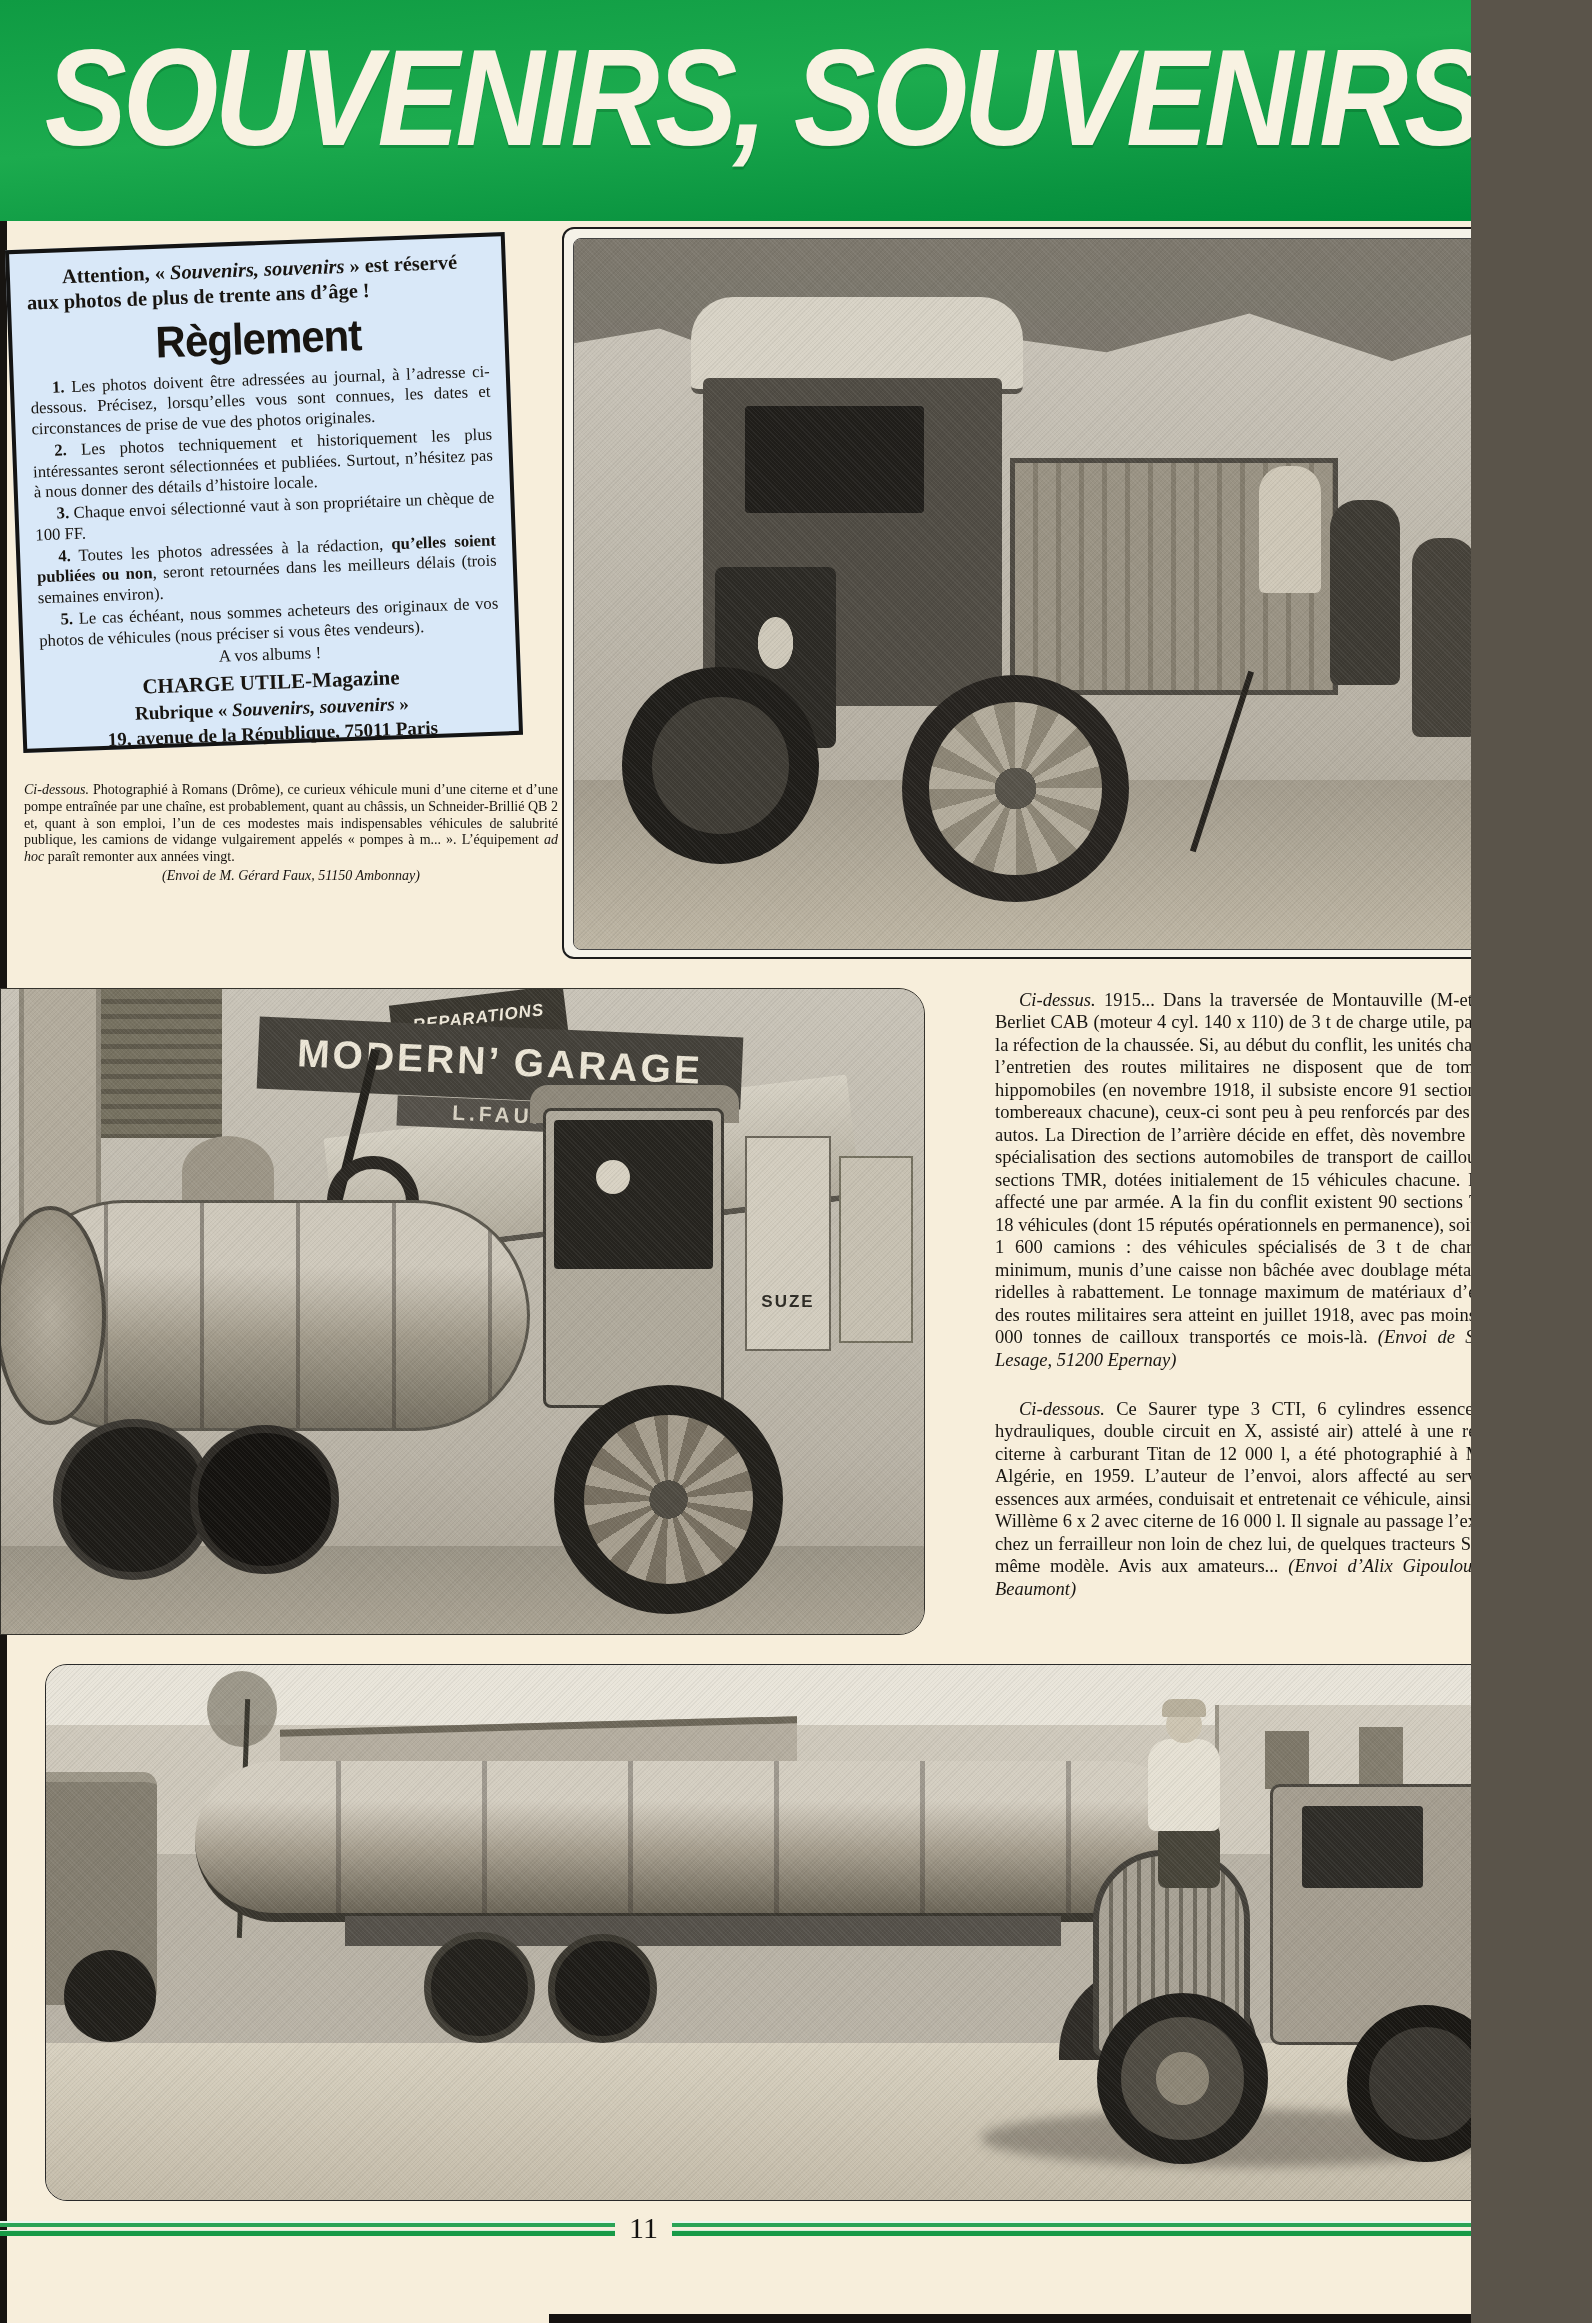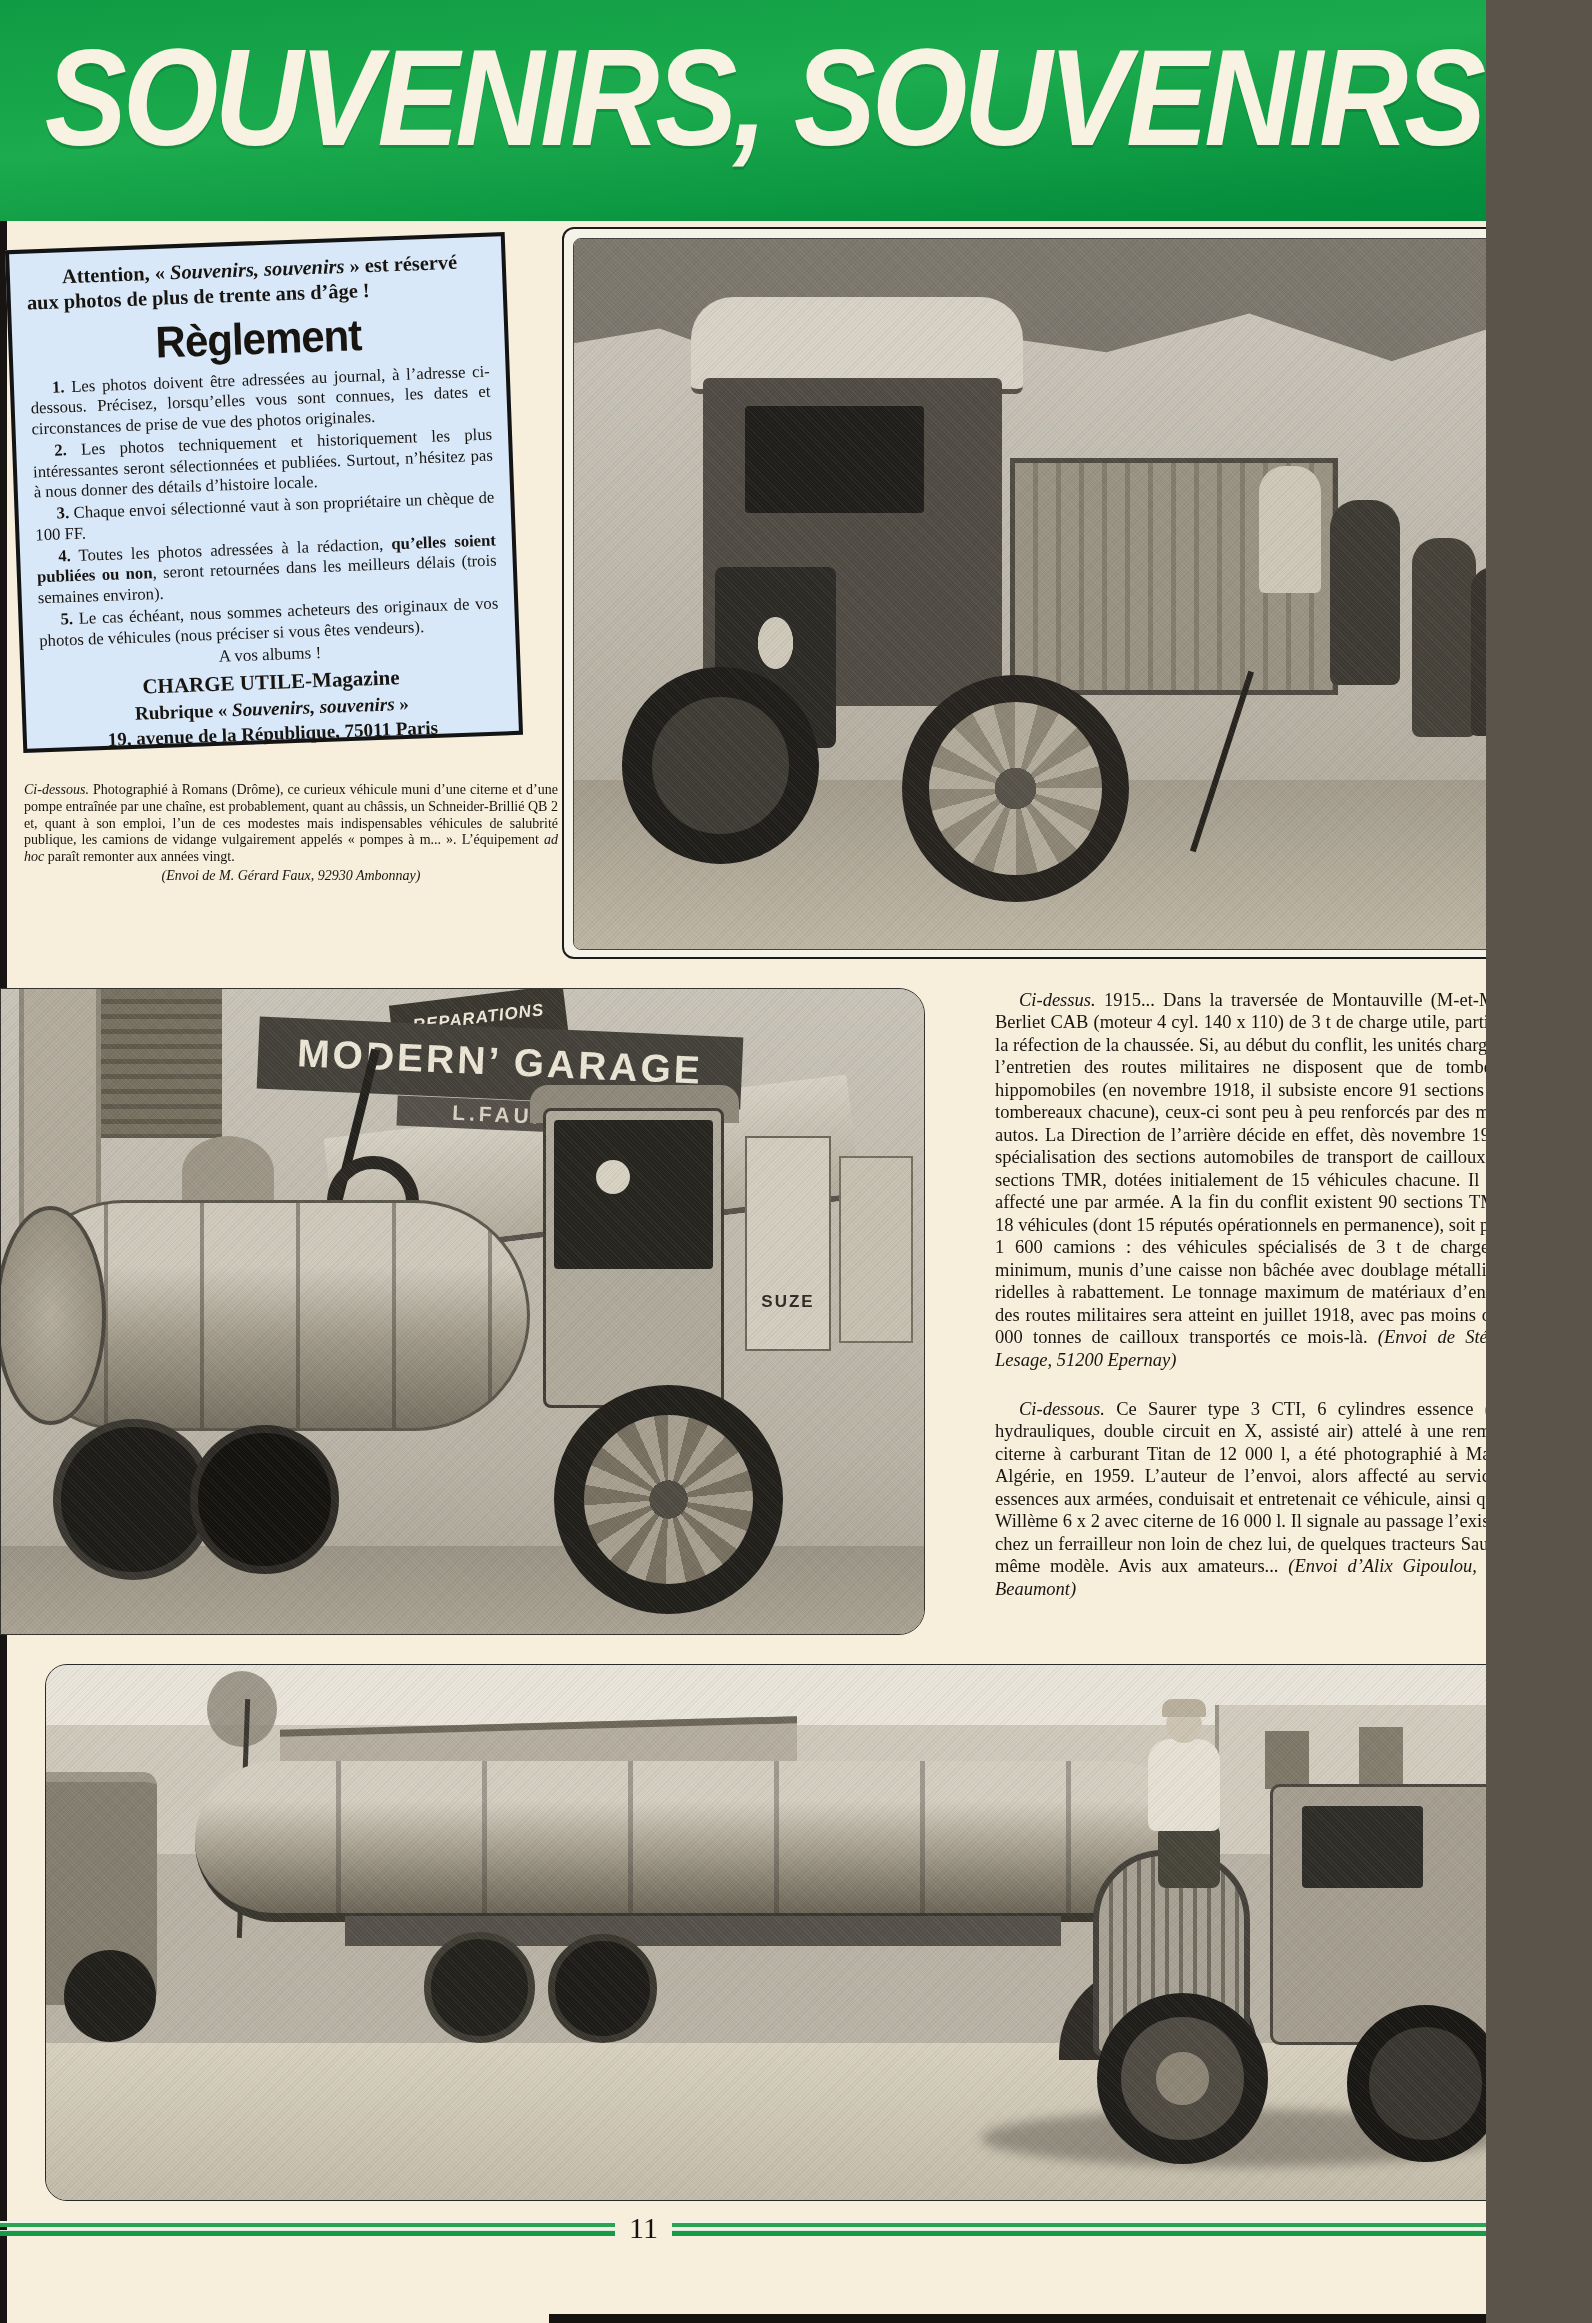--- a/index.html
+++ b/index.html
@@ -1,17 +1,17 @@
 <!DOCTYPE html>
 <html lang="fr"><head>
 <meta charset="utf-8">
 <style>
   html,body{margin:0;padding:0;background:#5a544a;}
   .page{position:relative;width:1471px;height:2323px;background:#f7eedb;overflow:hidden;
-        font-family:"Liberation Serif", serif;color:#181511;padding-left:15px;}
+        font-family:"Liberation Serif", serif;color:#181511;}
   
   .edge-left{position:absolute;left:0;top:214px;width:7px;height:2109px;background:#171411;}
   .edge-right{position:absolute;left:1539px;top:0;width:3px;height:2323px;background:#a89e8c;}
   .edge-bottom{position:absolute;left:549px;top:2314px;width:1043px;height:9px;background:#151210;}
   .edge-corner{position:absolute;left:0;top:0;width:34px;height:10px;background:#151210;}
   
   .banner{position:absolute;left:0;top:0;width:1519px;height:221px;
           background:linear-gradient(175deg,#0f9b43 0%,#1cab4e 45%,#0a9440 80%,#008a3a 100%);}
   .banner h1{margin:0;position:absolute;left:22px;top:18px;width:1483px;text-align:center;
              font-family:"Liberation Sans", sans-serif;font-weight:bold;font-style:italic;
@@ -205,21 +205,21 @@
       <div class="p1-figA"></div>
       <div class="p1-figB"></div>
       <div class="p1-figC"></div>
       <div class="p1-figD"></div>
       <div class="p1-fork"></div>
     </div>
   </div>
 
   <div class="cap-left">
     <i class="lead">Ci-dessous.</i><span> Photographié à Romans (Drôme), ce curieux véhicule muni d’une citerne et d’une pompe entraînée par une chaîne, est probablement, quant au châssis, un Schneider-Brillié QB 2 et, quant à son emploi, l’un de ces modestes mais indispensables véhicules de salubrité publique, les camions de vidange vulgairement appelés « pompes à m... ». L’équipement </span><i>ad hoc</i><span> paraît remonter aux années vingt.</span>
-    <span class="credit">(Envoi de M. Gérard Faux, 92930 Ambonnay)</span>
+    <span class="credit">(Envoi de M. Gérard Faux, 51150 Ambonnay)</span>
   </div>
 
   <div class="photo photo2">
     <div class="p2-bg"></div>
     <div class="p2-pillar"></div>
     <div class="p2-shutter"></div>
     <div class="p2-awning"></div>
     <div class="p2-repsign">REPARATIONS</div>
     <div class="p2-garagesign">MODERN’ GARAGE</div>
     <div class="p2-owner">L.FAUX</div>

